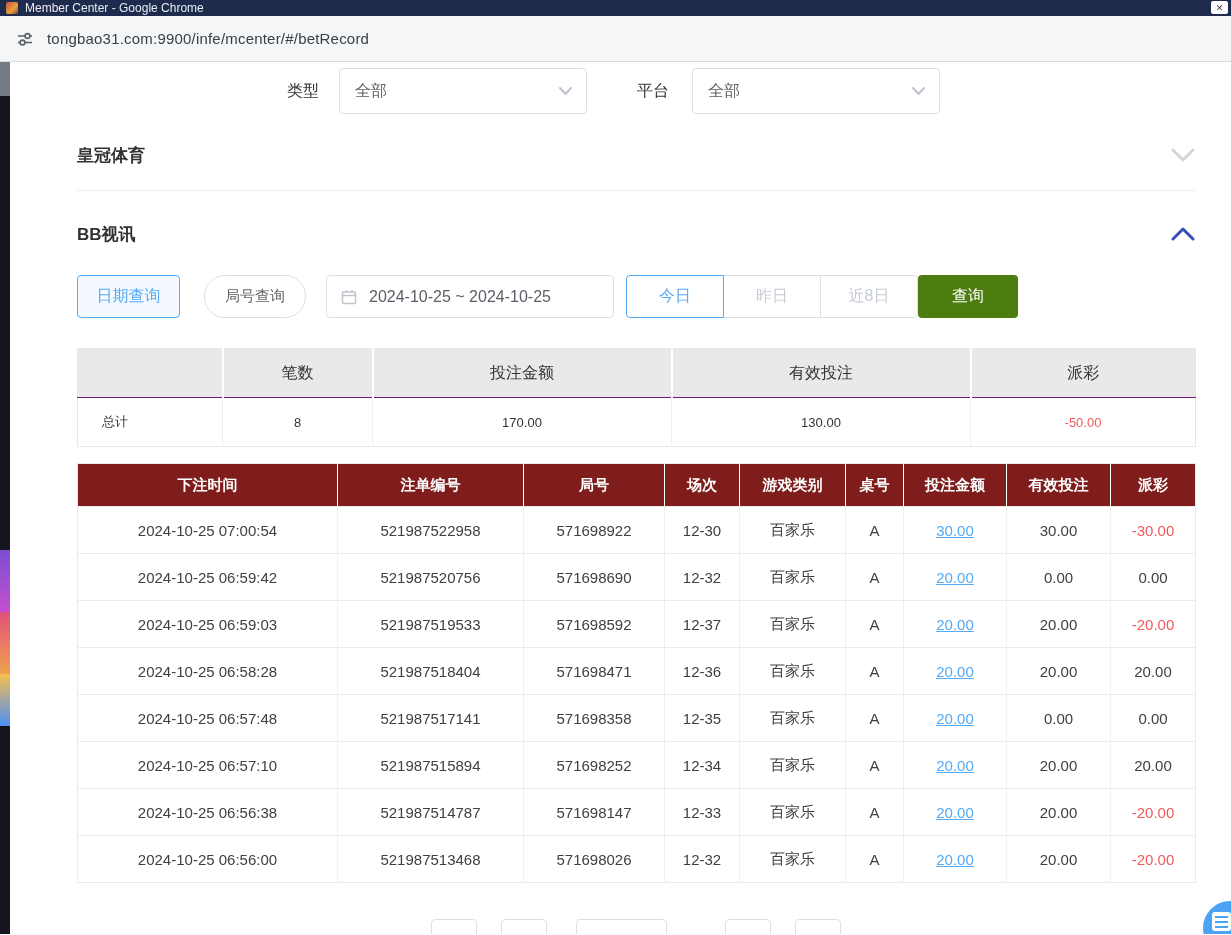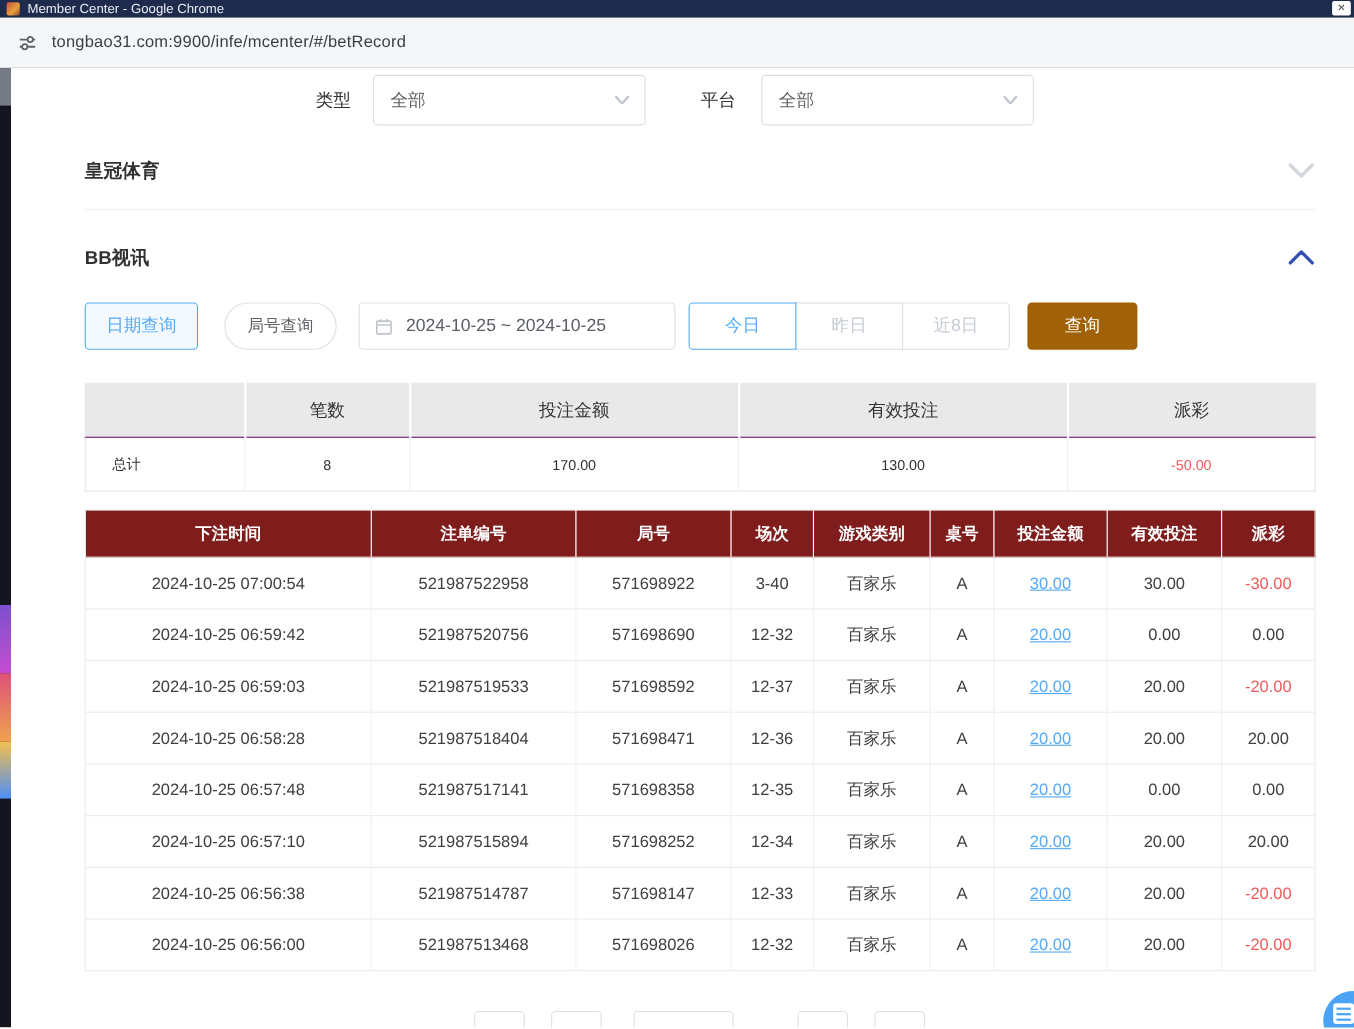--- a/index.html
+++ b/index.html
@@ -78,22 +78,22 @@
     display:flex; align-items:center; padding-left:14px; cursor:pointer; background:#fff;
   }
   .date-box .cal { display:flex; margin-right:12px; }
   .date-text { font-size:16px; color:#5a5e66; }
   .btn-group { display:flex; margin-left:12px; }
   .qbtn { width:98px; height:43px; border:1px solid #dcdfe6; font-size:16px; color:#c6ccd4; }
   .qbtn + .qbtn { margin-left:-1px; }
   .qbtn.gright { border-radius:0 4px 4px 0; }
   .qbtn.active { color:#55aaf6; border-color:#55aaf6; position:relative; z-index:2; border-radius:4px 0 0 4px; }
   .search-btn {
-    width:100px; height:43px; margin-left:16px; border:none; border-radius:4px;
-    background:#a16207; color:#fff; font-size:16px;
+    width:100px; height:43px; margin-left:0; border:none; border-radius:4px;
+    background:#4d7c0f; color:#fff; font-size:16px;
   }
 
   
   table { border-collapse:collapse; table-layout:fixed; width:1118px; }
   .summary { margin-top:30px; border:1px solid #e4e7ed; }
   .summary th {
     background:#e9e9e9; height:49px; font-weight:400; font-size:16px; color:#333;
     border-left:2px solid #fff; text-align:center;
   }
   .summary th:first-child { border-left:none; }
@@ -278,21 +278,21 @@
           <th>投注金额</th>
           <th>有效投注</th>
           <th>派彩</th>
         </tr>
       </thead>
       <tbody>
         <tr>
           <td>2024-10-25 07:00:54</td>
           <td>521987522958</td>
           <td>571698922</td>
-          <td>3-40</td>
+          <td>12-30</td>
           <td>百家乐</td>
           <td>A</td>
           <td><a class="amt-link">30.00</a></td>
           <td>30.00</td>
           <td class="neg">-30.00</td>
         </tr>
         <tr>
           <td>2024-10-25 06:59:42</td>
           <td>521987520756</td>
           <td>571698690</td>

